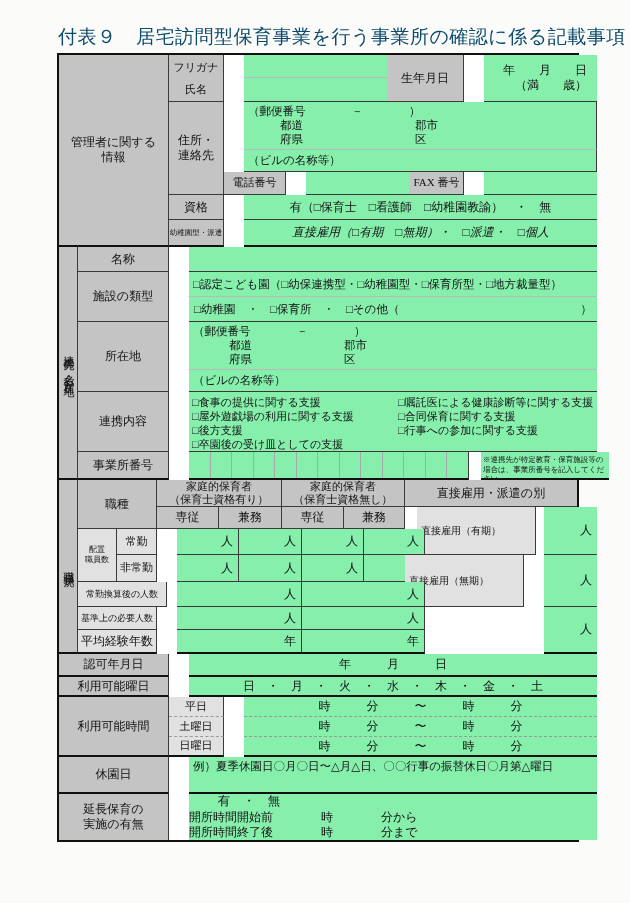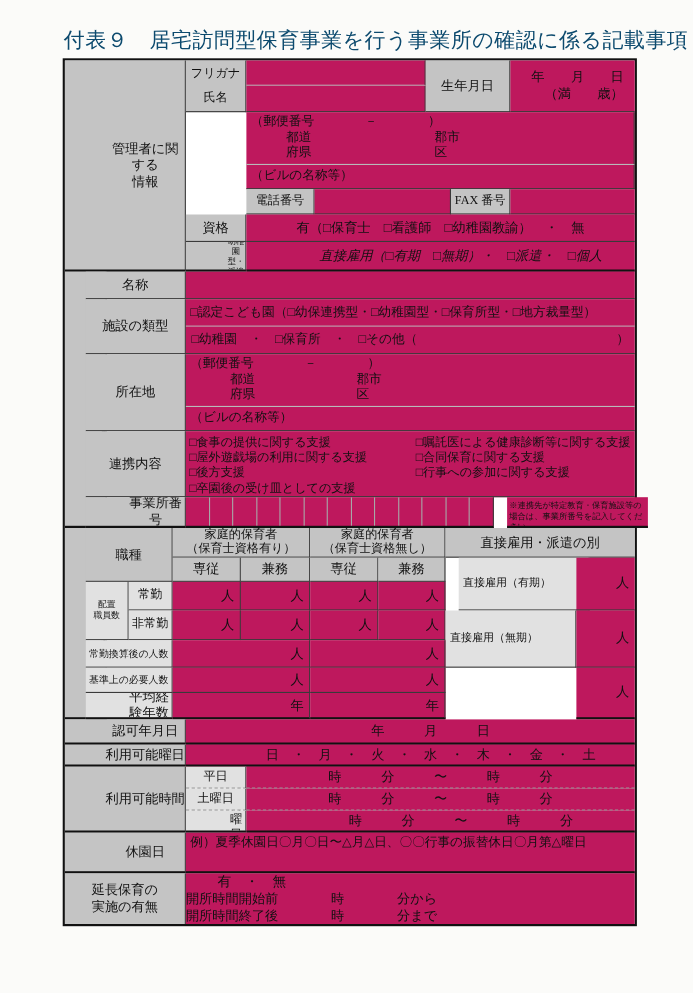--- a/index.html
+++ b/index.html
@@ -25,22 +25,22 @@
   .cell{
     position:absolute;box-sizing:border-box;
     border-right:1px solid #3a3a3a;
     border-bottom:1px solid #3a3a3a;
     display:flex;align-items:center;justify-content:center;
     font-size:12px;line-height:1.25;
     overflow:hidden;text-align:center;
   }
   .dark{background:#c4c4c4;}
   .light{background:#e1e1e1;}
-  .white{background:#be185d;}
-  .bb2{border-bottom:2px solid #111;padding-left:37px;}
+  .white{background:#86efac;margin-left:20px;}
+  .bb2{border-bottom:2px solid #111;}
   .bb0{border-bottom:none;}
   .br0{border-right:none;}
   .bb-light{border-bottom:1px solid #b9b9b9;}
   .bb-dash{border-bottom:1px dashed #9a9a9a;}
   .pre{white-space:pre-line;}
   .left{justify-content:flex-start;text-align:left;}
   .right{justify-content:flex-end;text-align:right;}
   .top{align-items:flex-start;}
   .s7{font-size:7.5px;line-height:1.2;}
   .s8{font-size:8px;line-height:1.25;}
@@ -87,20 +87,22 @@
 情報</div>
 
   <div class="cell dark pre s11" style="left:110px;top:0;width:55px;height:47px;line-height:22px;">フリガナ
 氏名</div>
   <div class="cell white bb-light" style="left:165px;top:0;width:163px;height:23px;"></div>
   <div class="cell white" style="left:165px;top:23px;width:163px;height:24px;"></div>
   <div class="cell dark" style="left:328px;top:0;width:77px;height:47px;">生年月日</div>
   <div class="cell white br0 pre right padr10" style="left:405px;top:0;width:113px;height:47px;">年　　月　　日
 （満　　歳）</div>
 
+  <div class="cell dark pre" style="left:110px;top:47px;width:55px;height:93px;">住所・
+連絡先</div>
   <div class="cell white addr-block bb-light" style="left:165px;top:47px;width:353px;height:48px;">
     <span>（郵便番号　　　　－　　　　）</span>
     <span class="addr-row">
       <span class="pre" style="margin-left:32px;">都道
 府県</span>
       <span class="pre" style="margin-left:112px;">郡市
 区</span>
     </span>
   </div>
   <div class="cell white left padl4 s115" style="left:165px;top:95px;width:353px;height:22px;">（ビルの名称等）</div>
@@ -197,21 +199,21 @@
 
   <div class="cell light s11" style="left:58px;top:500px;width:40px;height:27px;">非常勤</div>
   <div class="cell white right padr5" style="left:98px;top:500px;width:62px;height:27px;">人</div>
   <div class="cell white right padr5" style="left:160px;top:500px;width:63px;height:27px;">人</div>
   <div class="cell white right padr5" style="left:223px;top:500px;width:62px;height:27px;">人</div>
   <div class="cell white right padr5" style="left:285px;top:500px;width:61px;height:27px;">人</div>
 
   <div class="cell light s10 left padl4" style="left:346px;top:500px;width:119px;height:52px;">直接雇用（無期）</div>
   <div class="cell white br0 right padr5" style="left:465px;top:500px;width:53px;height:52px;">人</div>
 
-  <div class="cell light s9" style="left:19px;top:527px;width:79px;height:25px;text-align:center;">常勤換算後の人数</div>
+  <div class="cell light s9" style="left:19px;top:527px;width:89px;height:25px;text-align:center;">常勤換算後の人数</div>
   <div class="cell white right padr5" style="left:98px;top:527px;width:125px;height:25px;">人</div>
   <div class="cell white right padr5" style="left:223px;top:527px;width:123px;height:25px;">人</div>
 
   <div class="cell light s9" style="left:19px;top:552px;width:79px;height:23px;">基準上の必要人数</div>
   <div class="cell white right padr5" style="left:98px;top:552px;width:125px;height:23px;">人</div>
   <div class="cell white right padr5" style="left:223px;top:552px;width:123px;height:23px;">人</div>
 
   <div class="cell white br0 right padr5 bb2" style="left:465px;top:552px;width:53px;height:47px;">人</div>
 
   <div class="cell light bb2" style="left:19px;top:575px;width:79px;height:24px;">平均経験年数</div>

